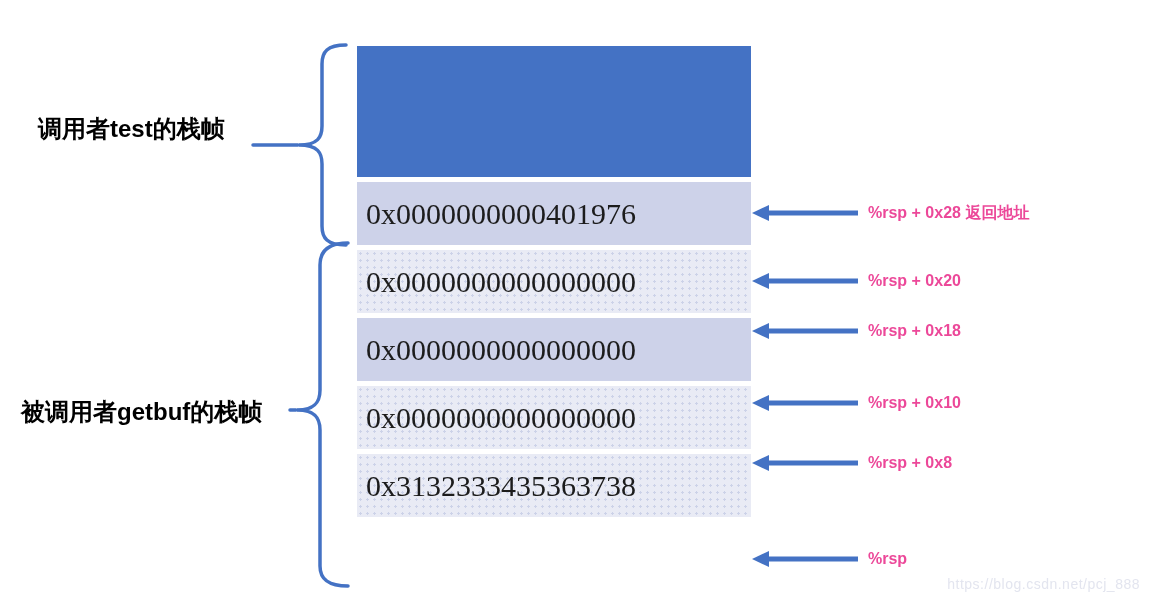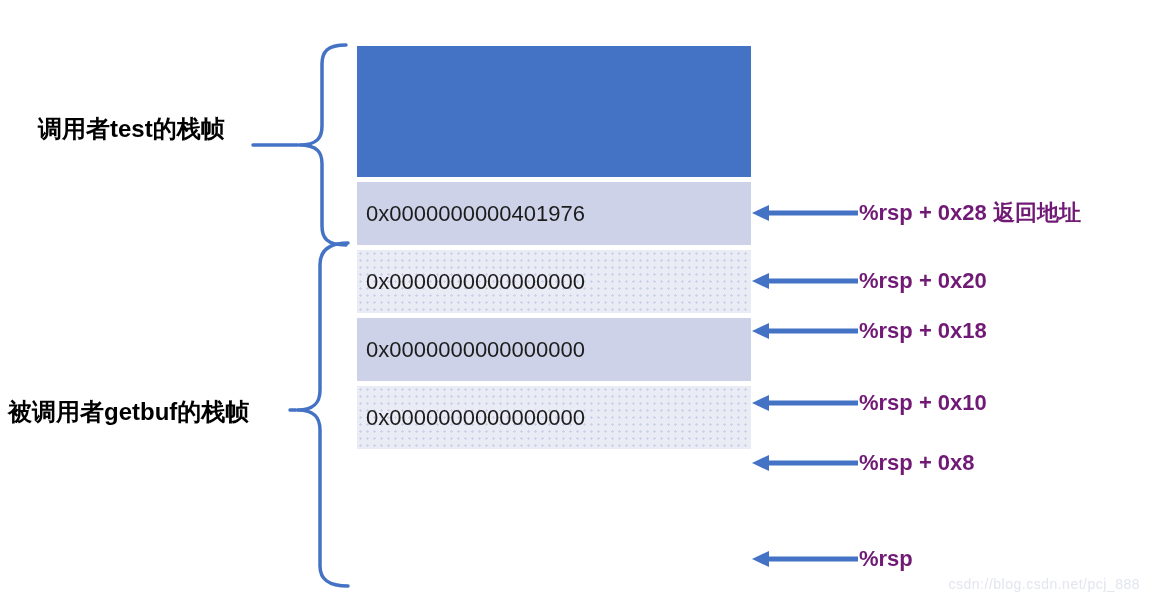--- a/index.html
+++ b/index.html
@@ -20,40 +20,40 @@
     display:flex;align-items:center;
     padding-left:9px;box-sizing:border-box;
   }
   .row.solid{background:#CDD2E9;}
   .row.dotted{
     background-color:#E9EBF5;
     background-image:radial-gradient(#ccd2e8 1px, rgba(0,0,0,0) 1.1px);
     background-size:7px 7px;
   }
   .hex{
-    font-family:Liberation Sans, sans-serif;
-    font-size:22px;font-weight:400;color:#1c1c1c;
+    font-family:Liberation Serif, serif;
+    font-size:30px;font-weight:400;color:#1c1c1c;
     letter-spacing:0px;white-space:nowrap;
   }
   
   .annot{
     position:absolute;left:752px;height:22px;
     display:flex;align-items:center;white-space:nowrap;
   }
   .annot svg{display:block;}
   .annot .lbl{
-    margin-left:1px;font-size:22px;font-weight:bold;color:#701a75;
+    margin-left:10px;font-size:16px;font-weight:bold;color:#ec4899;
   }
   
   .frame-label{
     position:absolute;font-size:24px;font-weight:bold;color:#000;
     white-space:nowrap;
   }
   #label-caller{left:38px;top:113px;}
-  #label-callee{left:8px;top:396px;text-align:center;}
+  #label-callee{left:21px;top:396px;text-align:center;}
   
   #braces{position:absolute;left:250px;top:40px;}
   
   #watermark{
     position:absolute;right:10px;bottom:13px;
     font-size:14px;color:#e3e5ef;letter-spacing:.5px;
   }
 </style>
 </head>
 <body>
@@ -65,20 +65,23 @@
     <span class="hex">0x0000000000401976</span>
   </div>
   <div class="row dotted">
     <span class="hex">0x0000000000000000</span>
   </div>
   <div class="row solid">
     <span class="hex">0x0000000000000000</span>
   </div>
   <div class="row dotted">
     <span class="hex">0x0000000000000000</span>
+  </div>
+  <div class="row dotted">
+    <span class="hex">0x3132333435363738</span>
   </div>
 </div>
 
 <div class="annot" style="top:202px">
   <svg width="106" height="18" viewBox="0 0 106 18">
     <polygon points="0,9 17,1 17,17" fill="#4472C4"></polygon>
     <rect x="15" y="6.5" width="91" height="5" fill="#4472C4"></rect>
   </svg>
   <span class="lbl">%rsp + 0x28 返回地址</span>
 </div>
@@ -123,13 +126,13 @@
 
 <svg id="braces" width="110" height="555" viewBox="0 0 110 555">
   <g fill="none" stroke="#4472C4" stroke-width="3.5" stroke-linecap="round">
     <path d="M 96 5 C 77 5 72 12 72 24 L 72 86 C 72 97 68 105 49 105 C 68 105 72 113 72 124 L 72 186 C 72 198 77 205 96 205"></path>
     <path d="M 98 203 C 79 203 70 211 70 225 L 70 350 C 70 361 66 370 47 370 C 66 370 70 379 70 390 L 70 526 C 70 540 79 546 98 546"></path>
     <line x1="3" y1="105" x2="48" y2="105"></line>
     <line x1="40" y1="370" x2="46" y2="370"></line>
   </g>
 </svg>
 
-<div id="watermark">csdn://blog.csdn.net/pcj_888</div>
+<div id="watermark">https://blog.csdn.net/pcj_888</div>
 
 </body></html>

